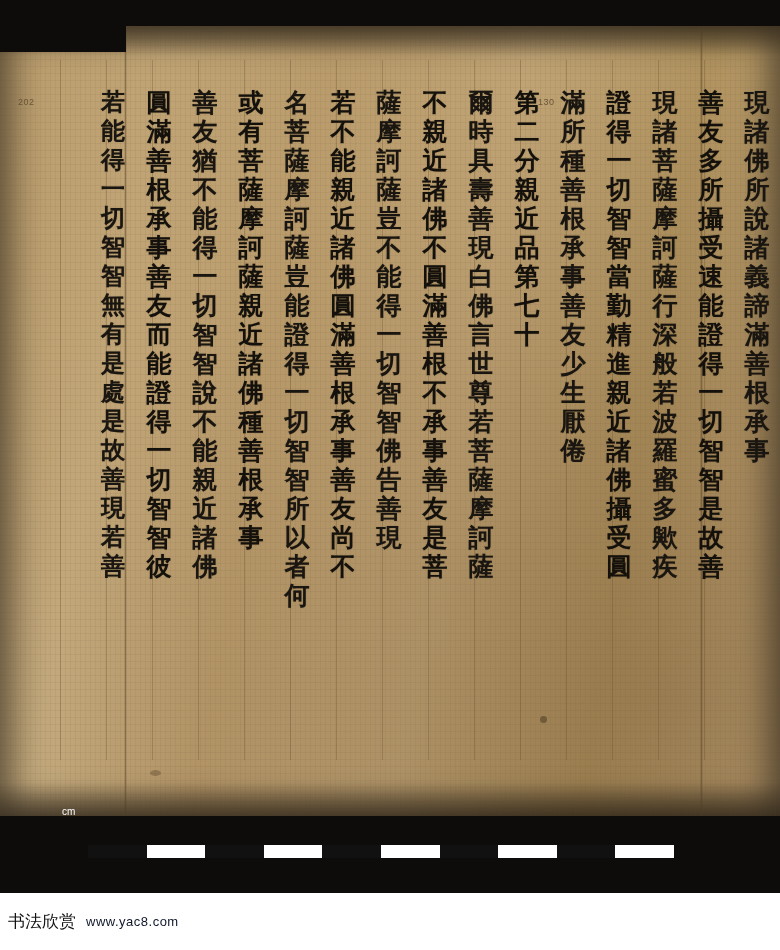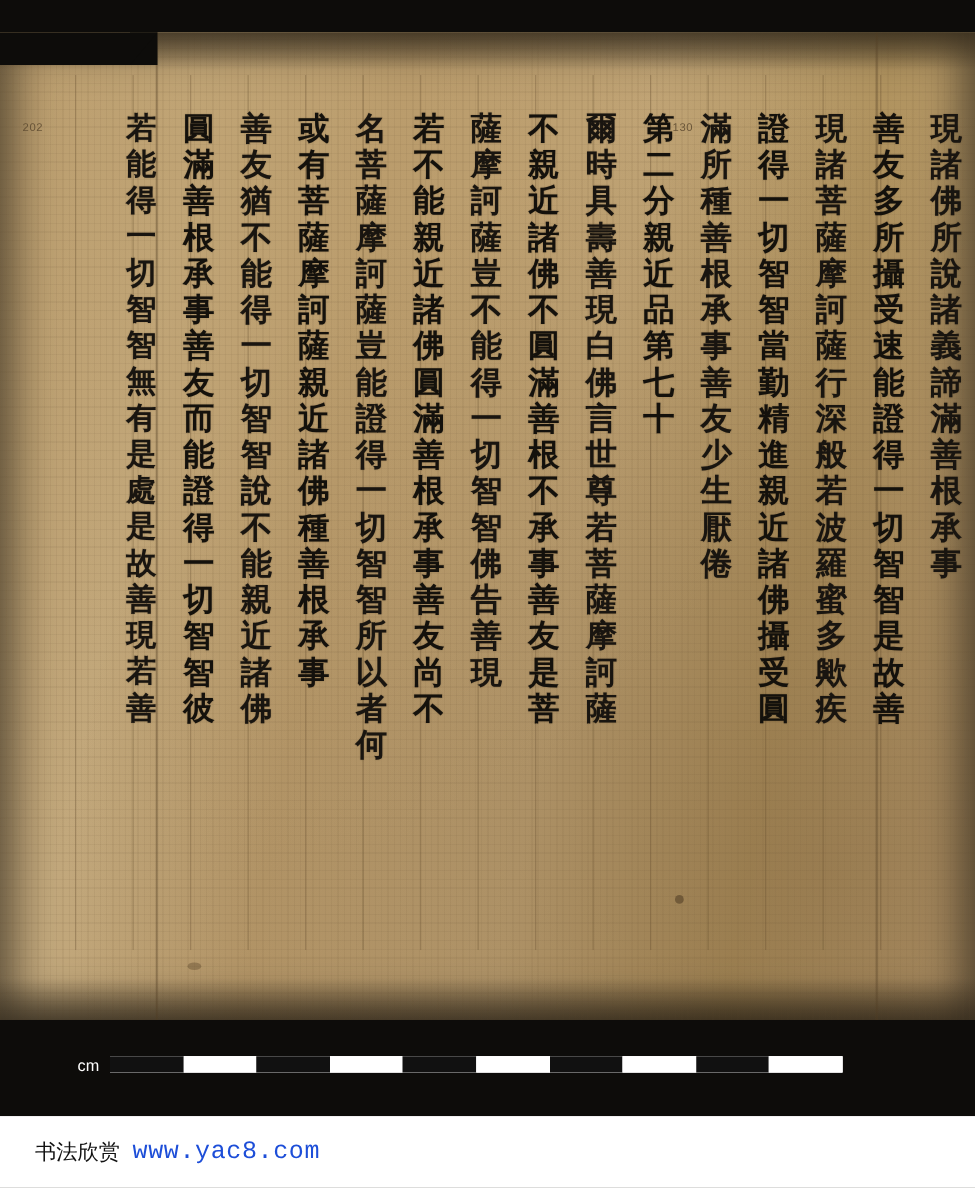--- a/index.html
+++ b/index.html
@@ -181,50 +181,49 @@
     top: 0;
     width: 58.6px;
     height: 13px;
     box-sizing: border-box;
   }
   #scalebar .seg.dark { background: #111111; }
   #scalebar .seg.light { background: #ffffff; }
   #cm-label {
     position: absolute;
     left: 62px;
-    top: 845px;
+    top: 806px;
     color: #ffffff;
     font-family: "Liberation Sans", sans-serif;
-    font-size: 13px;
+    font-size: 10px;
   }
 
   
   #footer {
     position: absolute;
     left: 0;
     top: 893px;
     width: 780px;
     height: 57px;
     background: #ffffff;
     display: flex;
     align-items: center;
     padding-left: 8px;
     box-sizing: border-box;
   }
   #footer .site-name {
     font-family: Liberation Sans, sans-serif;
     font-size: 17px;
     color: #111111;
     margin-right: 10px;
-    margin-left: 20px;
   }
   #footer .site-url {
-    font-family: Liberation Mono, monospace;
-    font-size: 20px;
-    color: #1d4ed8;
+    font-family: Liberation Sans, sans-serif;
+    font-size: 13px;
+    color: #0f172a;
     letter-spacing: 0.5px;
   }
 
   
   .stain {
     position: absolute;
     border-radius: 50%;
     pointer-events: none;
   }
 </style>

